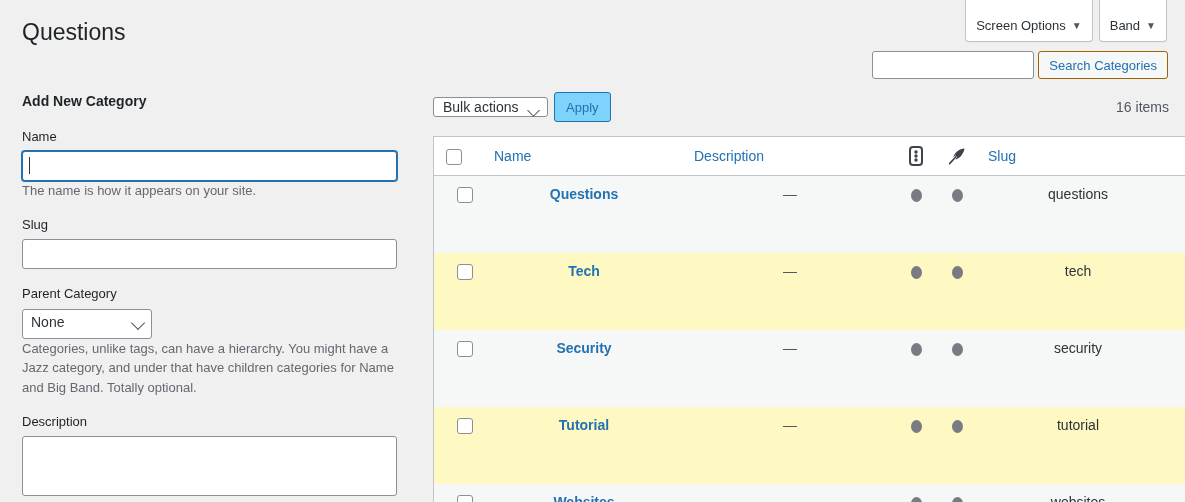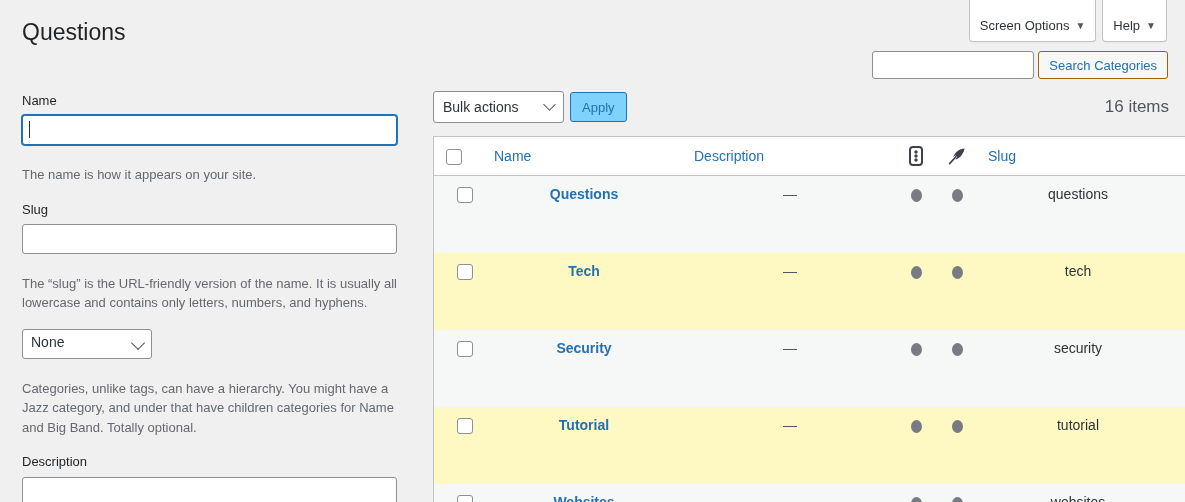--- a/index.html
+++ b/index.html
@@ -142,21 +142,21 @@
     top: 6px;
     width: 1px;
     height: 17px;
     background: #2c3338;
   }
   .field-wrap { position: relative; }
   .field-help {
     font-size: 13px;
     color: #646970;
     line-height: 1.5;
-    margin: 20px 0 0 0;
+    margin: 0 0 0 0;
     max-width: 375px;
   }
   .field-group { margin-bottom: 16px; }
 
   .select-wrap {
     position: relative;
     display: inline-block;
   }
   .field-select {
     appearance: none;
@@ -212,26 +212,26 @@
     display: flex;
     align-items: center;
     height: 30px;
     margin-bottom: 14px;
     position: relative;
   }
   .bulk-select-wrap { position: relative; display: inline-block; }
   .bulk-select {
     appearance: none;
     -webkit-appearance: none;
-    height: 32px;
-    box-sizing: border-box;
-    border: 1px solid #8c8f94;
-    border-radius: 3px;
-    background: #fff;
-    padding: 0 44px 0 9px;
+    height: 20px;
+    box-sizing: border-box;
+    border: 1px solid #8c8f94;
+    border-radius: 3px;
+    background: #fff;
+    padding: 0 28px 0 9px;
     font-size: 14px;
     font-family: "Liberation Sans", sans-serif;
     color: #2c3338;
     outline: none;
     cursor: pointer;
   }
   .bulk-arrow {
     position: absolute;
     right: 10px;
     top: 9px;
@@ -250,21 +250,21 @@
     border: 1px solid #2271b1;
     border-radius: 3px;
     color: #2271b1;
     font-size: 13px;
     padding: 0 11px;
     cursor: pointer;
     font-family: "Liberation Sans", sans-serif;
   }
   .items-count {
     margin-left: auto;
-    font-size: 17px;
+    font-size: 14px;
     color: #50575e;
   }
 
   table.wp-list-table {
     width: 736px;
     border-collapse: collapse;
     background: #fff;
     border: 1px solid #c3c4c7;
     border-radius: 3px;
     table-layout: fixed;
@@ -341,49 +341,50 @@
   .icon-posts svg, .icon-feather svg { display: block; margin: 0 auto; }
 </style>
 </head>
 <body>
 
 <div class="screen-meta-links">
   <button class="screen-meta-toggle">
     <span>Screen Options</span><span class="caret-down">▼</span>
   </button>
   <button class="screen-meta-toggle">
-    <span>Help</span><span class="caret-down">▼</span>
+    <span>Band</span><span class="caret-down">▼</span>
   </button>
 </div>
 
 <h1 class="page-title">Questions</h1>
 
 <div class="search-box">
   <input class="search-input" type="text" value="" placeholder="" style="">
   <button class="search-submit">Search Categories</button>
 </div>
 
 <div class="col-left">
+  <h2 class="form-heading">Add New Category</h2>
 
   <div class="field-group">
     <label class="field-label">Name</label>
     <div class="field-wrap">
       <input class="field-input focused" type="text" value="" style="">
       <span class="caret-blink"></span>
     </div>
     <p class="field-help">The name is how it appears on your site.</p>
   </div>
 
   <div class="field-group">
     <label class="field-label">Slug</label>
     <input class="field-input" type="text" value="" style="">
-    <p class="field-help">The “slug” is the URL-friendly version of the name. It is usually all lowercase and contains only letters, numbers, and hyphens.</p>
   </div>
 
   <div class="field-group">
+    <label class="field-label">Parent Category</label>
     <span class="select-wrap">
       <select class="field-select">
         <option>None</option>
       </select>
       <span class="select-arrow"></span>
     </span>
     <p class="field-help">Categories, unlike tags, can have a hierarchy. You might have a Jazz category, and under that have children categories for Name and Big Band. Totally optional.</p>
   </div>
 
   <div class="field-group">

